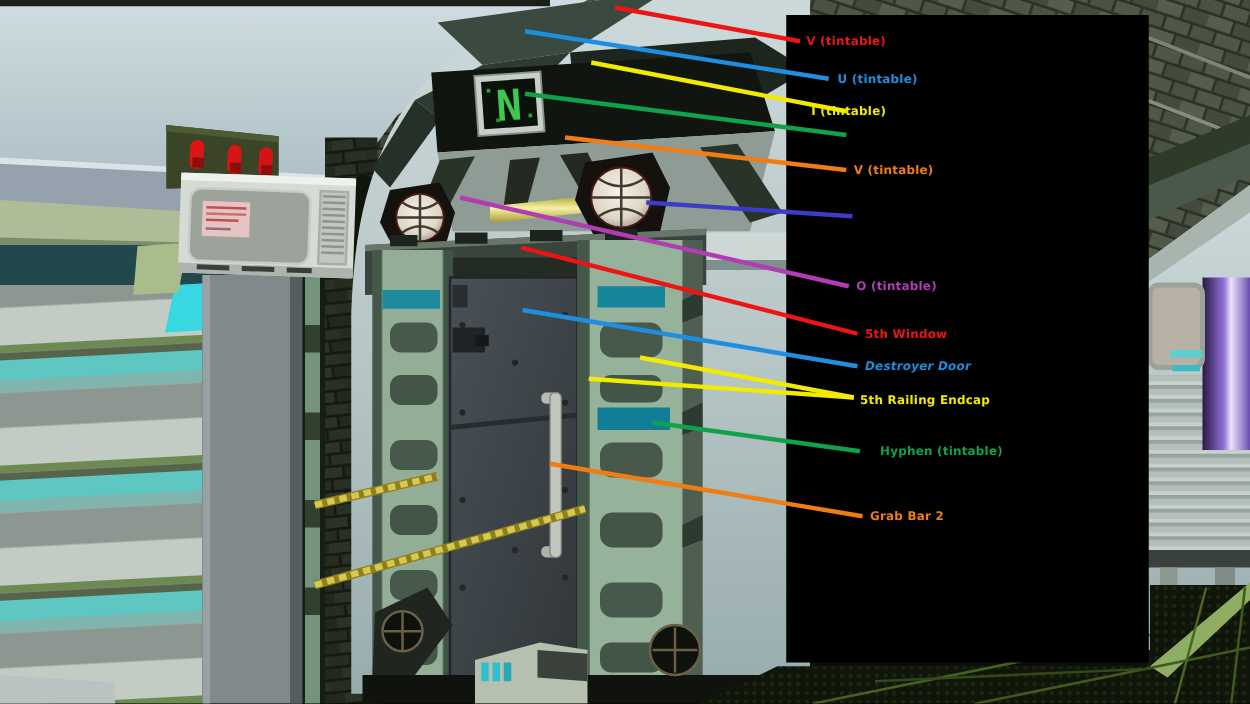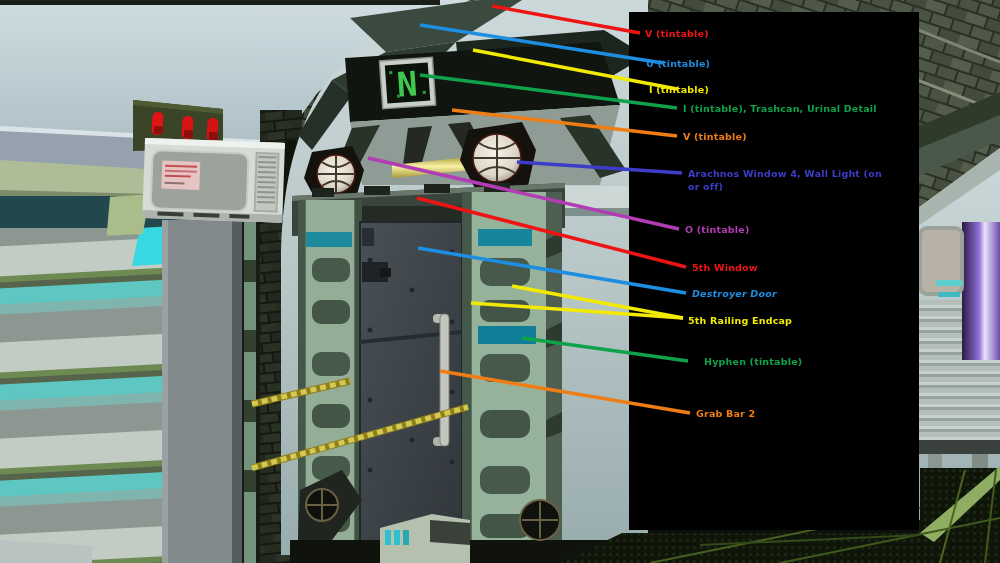--- a/index.html
+++ b/index.html
@@ -341,25 +341,23 @@
       <line x1="417" y1="198" x2="686" y2="267" stroke="#ee1414" stroke-width="3.5"></line>
       <line x1="418" y1="248" x2="686" y2="293" stroke="#1e8ee0" stroke-width="3.5"></line>
       <line x1="512" y1="286" x2="683" y2="318" stroke="#f2ea00" stroke-width="3.5"></line>
       <line x1="471" y1="303" x2="683" y2="318" stroke="#f2ea00" stroke-width="3.5"></line>
       <line x1="522" y1="338" x2="688" y2="361" stroke="#0fa24a" stroke-width="3.5"></line>
       <line x1="440" y1="371" x2="690" y2="413" stroke="#f07d14" stroke-width="3.5"></line>
     </svg>
 
 <div id="label-layer">
       <div class="ann-label" style="left: 645px; top: 27px; color: rgb(238, 20, 20);">V (tintable)</div>
-      <div class="ann-label" style="left: 646px; top: 57px; color: rgb(30, 142, 224); text-align: center;">U (tintable)</div>
+      <div class="ann-label" style="left: 670px; top: 57px; color: rgb(30, 142, 224); text-align: center;">U (tintable)</div>
       <div class="ann-label" style="left: 649px; top: 83px; color: rgb(242, 234, 0);">I (tintable)</div>
-      <div class="ann-label" style="left: 683px; top: 102px; color: rgb(15, 162, 74);">I (tintable), Trashcan, Urinal Detail</div>
       <div class="ann-label" style="left: 683px; top: 130px; color: rgb(240, 125, 20);">V (tintable)</div>
-      <div class="ann-label" style="left: 688px; top: 167px; color: rgb(60, 60, 200); max-width: 200px;">Arachnos Window 4, Wall Light (on or off)</div>
       <div class="ann-label" style="left: 685px; top: 223px; color: rgb(177, 60, 180);">O (tintable)</div>
       <div class="ann-label" style="left: 692px; top: 261px; color: rgb(238, 20, 20);">5th Window</div>
       <div class="ann-label" style="left: 692px; top: 287px; color: rgb(30, 142, 224); font-style: italic;">Destroyer Door</div>
       <div class="ann-label" style="left: 688px; top: 314px; color: rgb(242, 234, 0);">5th Railing Endcap</div>
       <div class="ann-label" style="left: 694px; top: 355px; color: rgb(15, 162, 74); margin-left: 10px;">Hyphen (tintable)</div>
       <div class="ann-label" style="left: 696px; top: 407px; color: rgb(240, 125, 20);">Grab Bar 2</div>
     </div>
 
 </div>
 

